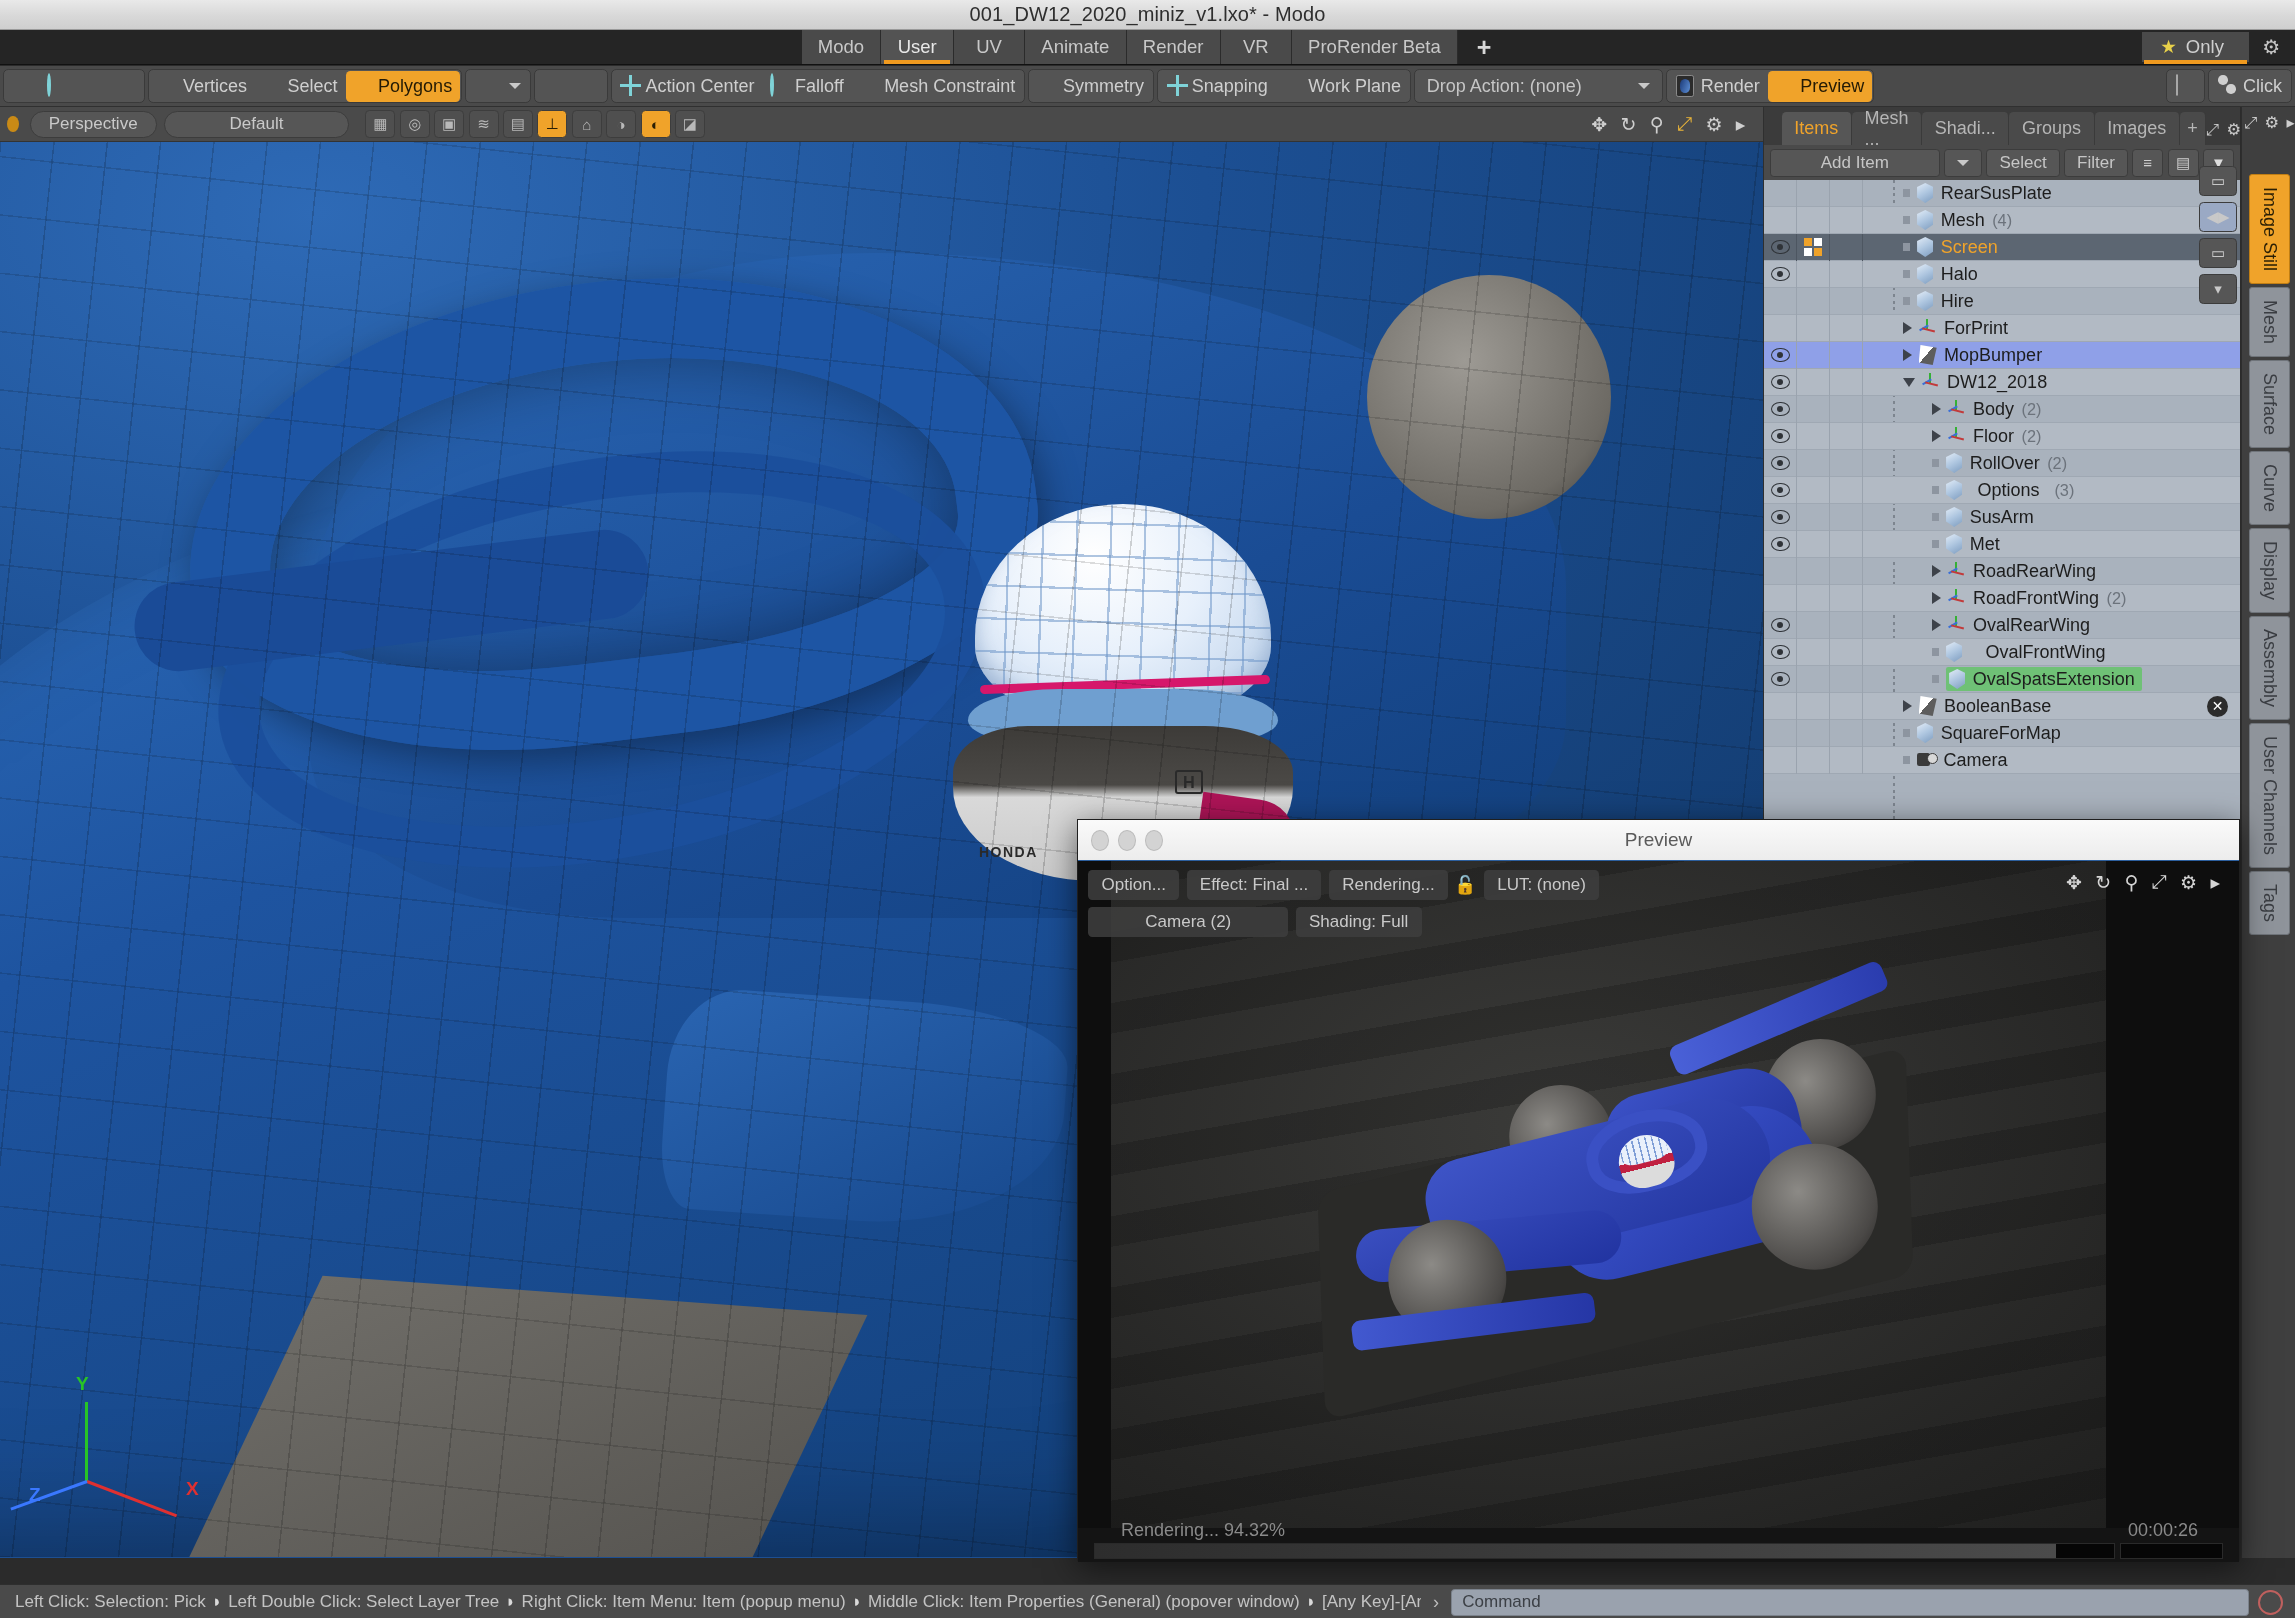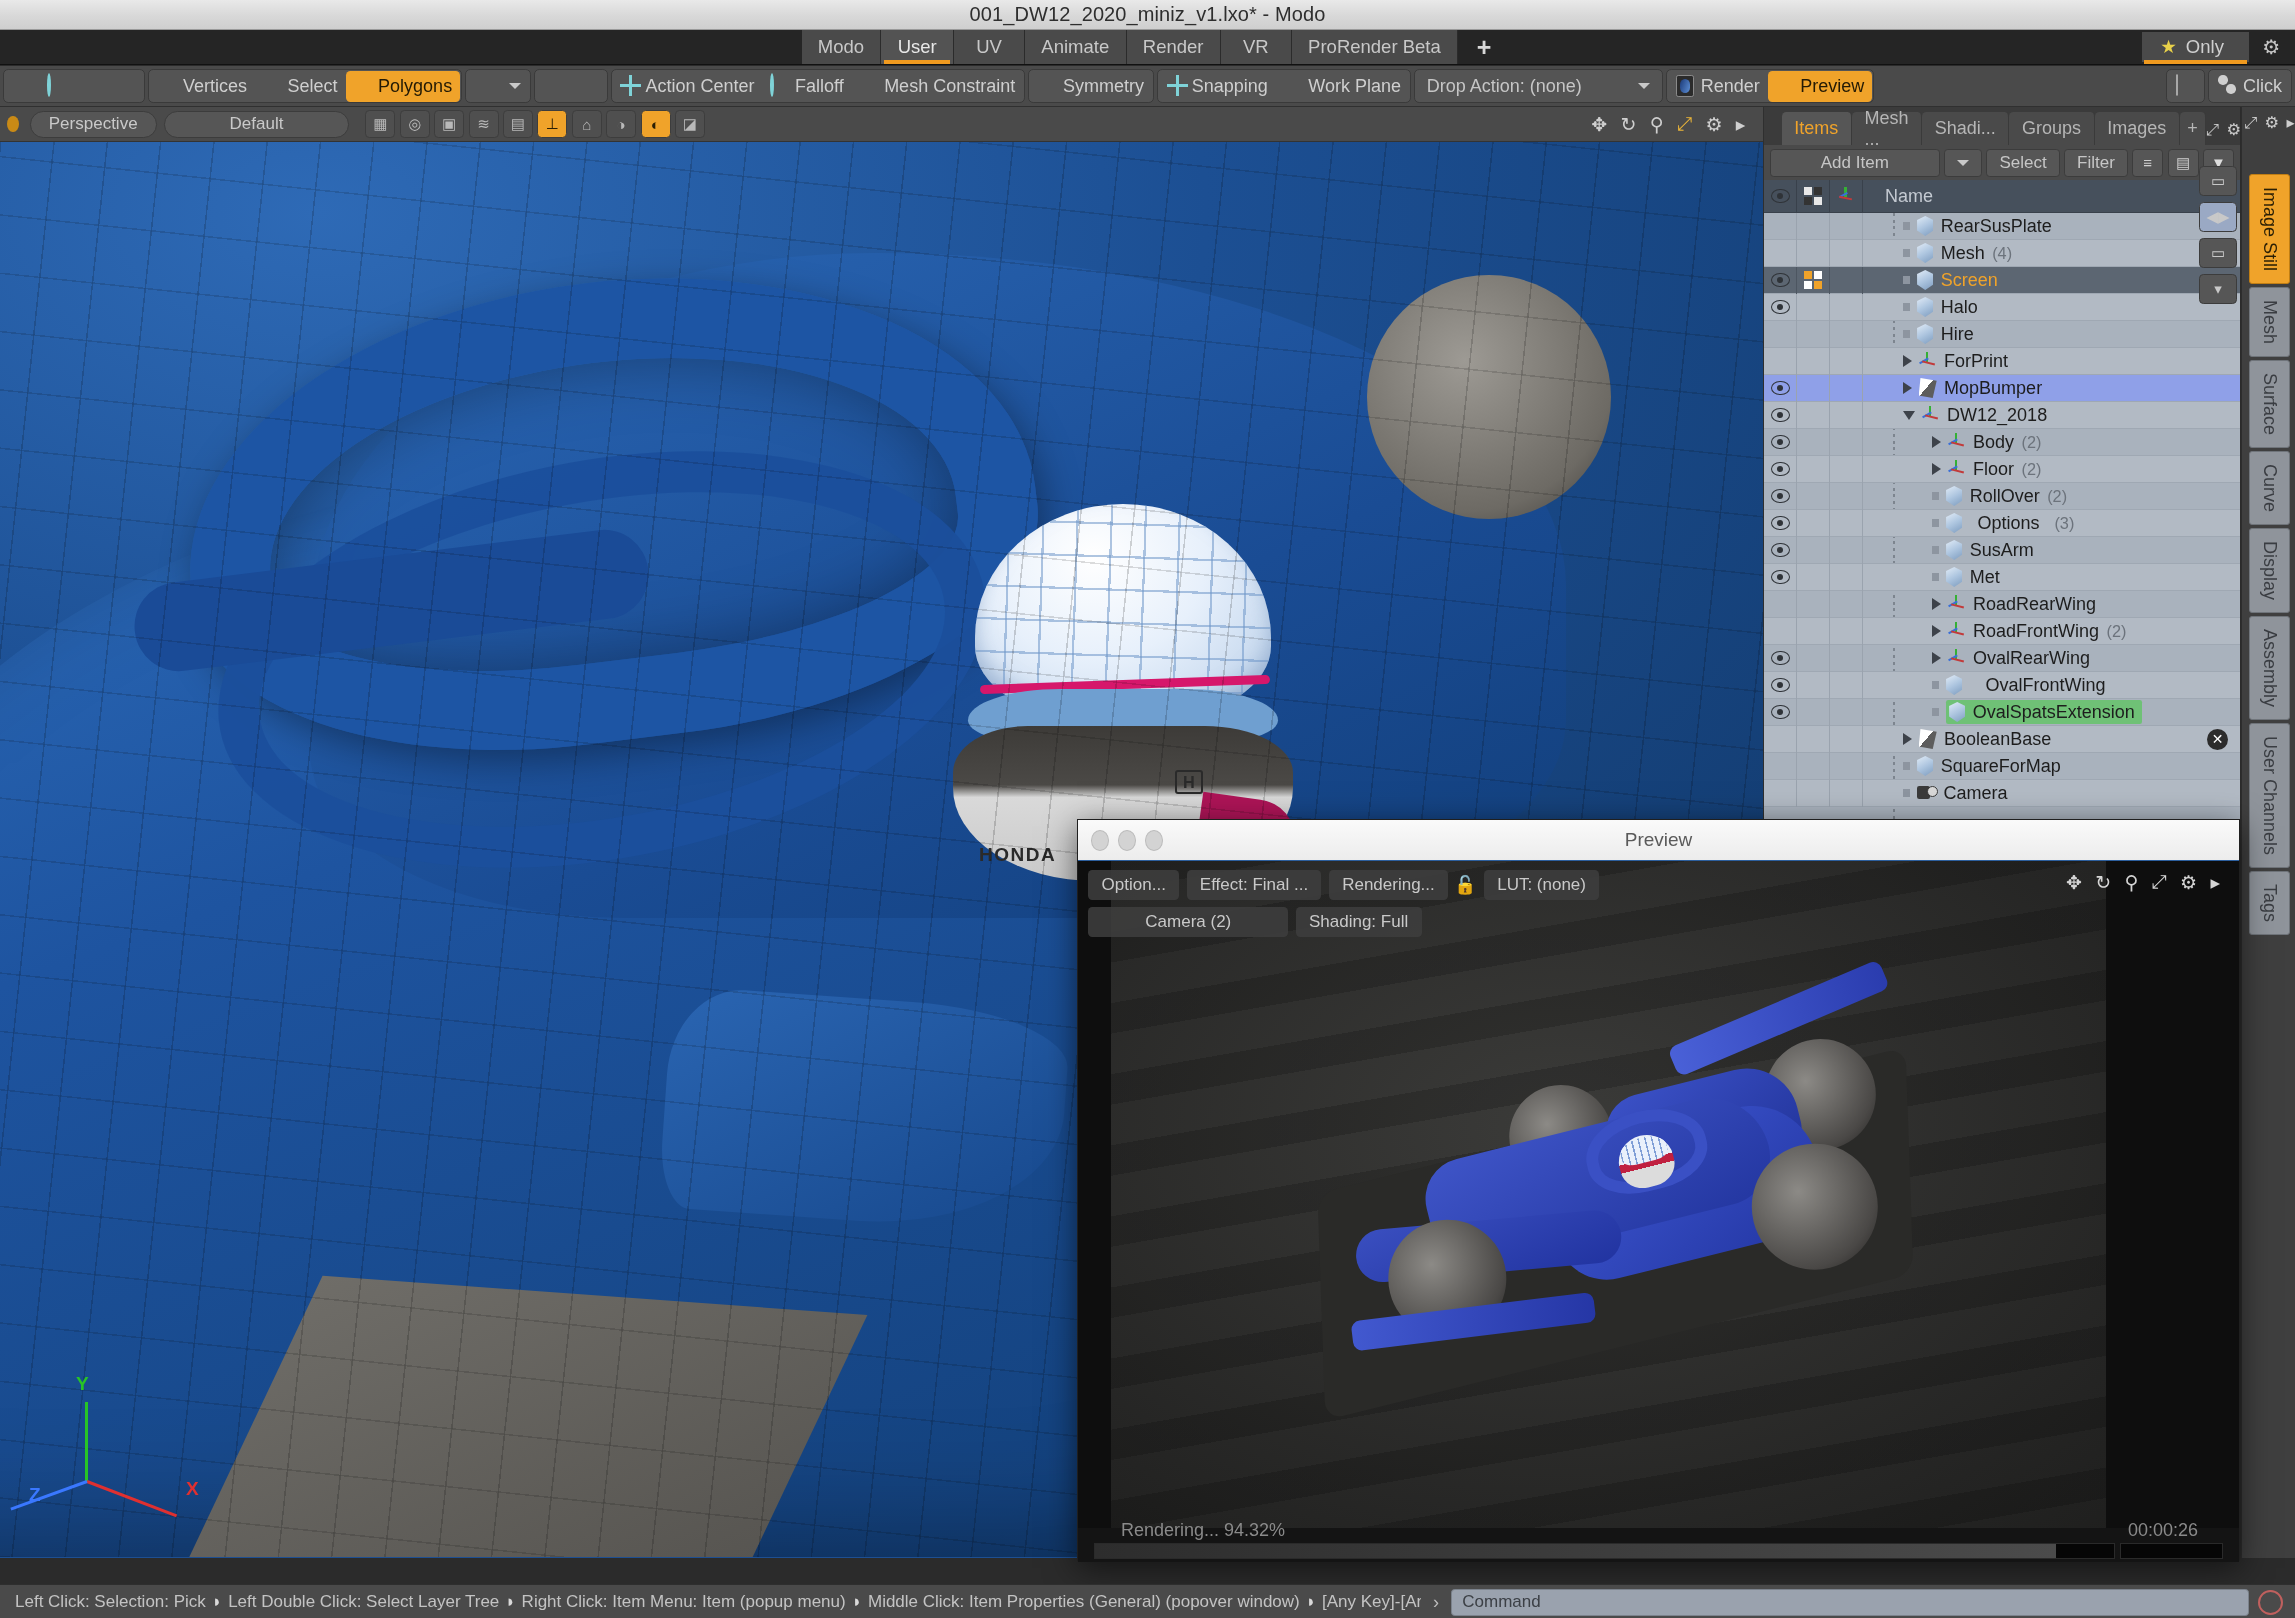--- a/index.html
+++ b/index.html
@@ -172,21 +172,21 @@
       repeating-linear-gradient(92deg, rgba(110,150,200,.55) 0 2.2px, transparent 2.2px 34px),
       repeating-linear-gradient(2deg, rgba(110,150,200,.55) 0 2.2px, transparent 2.2px 33px);
   }
   .helm-stripe{position:absolute;left:27px;top:176px;width:290px;height:9px;background:#d6176b;border-radius:4.4px;transform:rotate(-2deg);}
   .helm-band{position:absolute;left:15px;top:185px;width:310px;height:52px;background:#6f9fd0;border-radius:30% 30% 18% 18%/60% 60% 40% 40%;}
   .helm-body{
     position:absolute;left:0;top:222px;width:340px;height:155px;
     background:linear-gradient(to bottom,#3d3b38 0%,#4b4946 38%,#d9d9d9 46%,#c9c9c9 100%);
     border-radius:22% 26% 42% 42% / 30% 30% 60% 60%;
   }
-  .helm-honda{position:absolute;left:26px;top:340px;color:#2a2a2a;font-size:19px;letter-spacing:1.5px;font-weight:bold;}
+  .helm-honda{position:absolute;left:26px;top:340px;color:#2a2a2a;font-size:14px;letter-spacing:1.5px;font-weight:bold;}
   .helm-honda2{position:absolute;left:222px;top:266px;color:#2a2a2a;font-size:16.3px;font-weight:bold;border:2.2px solid #2a2a2a;padding:0.7px 6px;border-radius:3px;}
   .helm-pink{position:absolute;left:244px;top:294px;width:96px;height:85px;background:#ad1457;border-radius:0 40% 60% 0;transform:rotate(8deg);}
   .wheel-bg{
     position:absolute;left:1367px;top:133px;width:244px;height:244px;border-radius:50%;
     background:radial-gradient(circle at 40% 35%,#9d9a94,#6d6a64 70%,#3b3936);
   }
   .nose-fin{
     position:absolute;left:665px;top:857px;width:399px;height:222px;
     background:linear-gradient(150deg,#2a65b2,#17488c);
     border-radius:18% 40% 50% 8% / 40% 25% 55% 30%;
@@ -616,41 +616,20 @@
           <span>Select</span>
         </div>
       <div class="rp-btn">
           <span>Filter</span>
         </div>
       <div class="rp-ico">≡</div>
       <div class="rp-ico">▤</div>
       <div class="rp-ico filterfun">▼</div>
     </div>
 
-    <div class="tree-head">
-      <div class="tc-eye">
-          <span class="eye">
-            <i></i>
-          </span>
-        </div>
-      <div class="tc-sel">
-          <span class="selico white">
-            <b></b>
-            <b></b>
-            <b></b>
-            <b></b>
-          </span>
-        </div>
-      <div class="tc-ax">
-          <span class="axico">
-            <i></i>
-          </span>
-        </div>
-      <div class="tc-name">Name</div>
-    </div>
 
     <div class="tree-body">
       <div class="vguide" style="left:129px"></div>
       <div id="tree-rows">
           <div class="trow">
             <div class="c-eye"></div>
             <div class="c-sel"></div>
             <div class="c-ax"></div>
             <div class="c-name" style="padding-left:40px">
               <span class="dotstub"></span>

